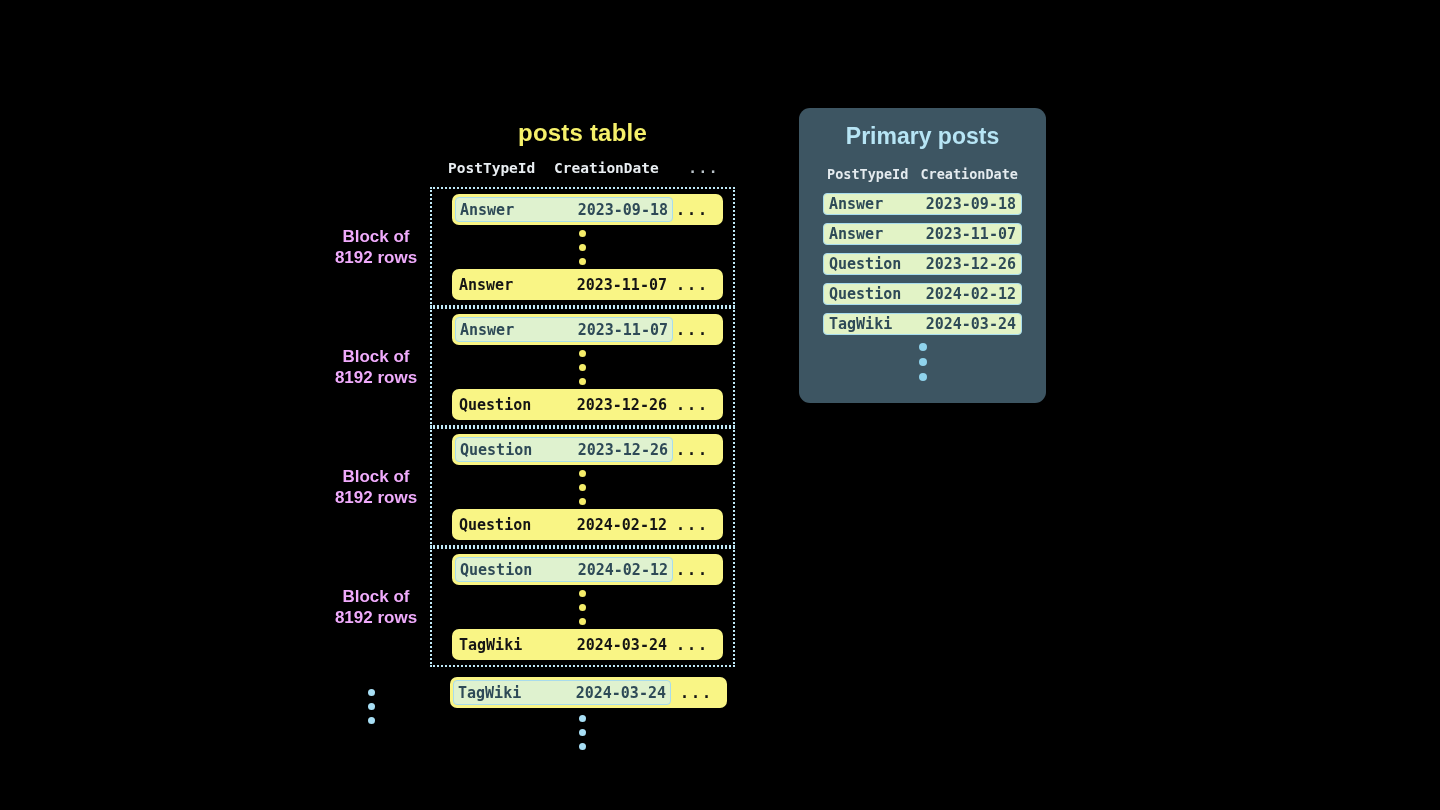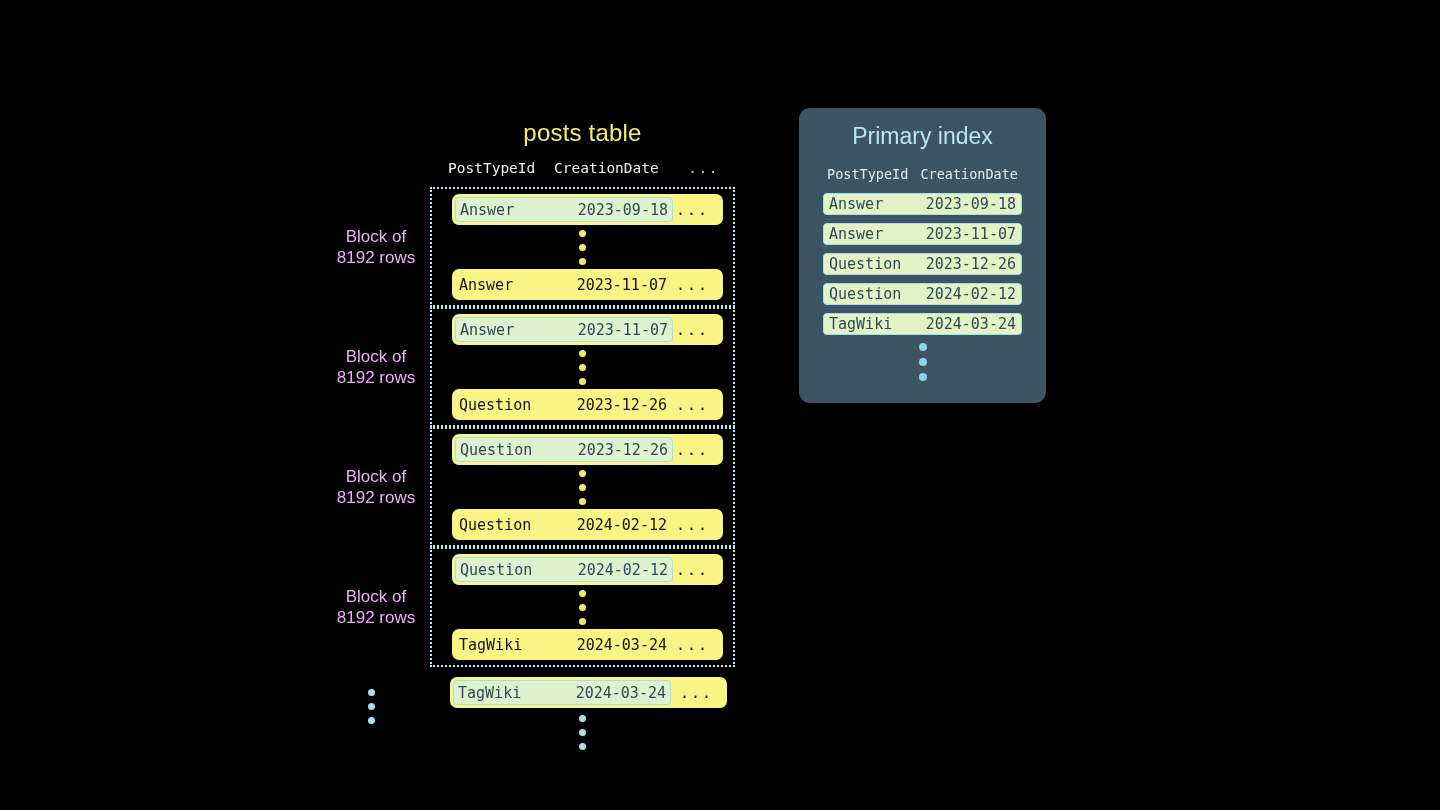--- a/index.html
+++ b/index.html
@@ -2,21 +2,21 @@
 <html><head>
 <meta charset="utf-8">
 <style>
   * { box-sizing: border-box; margin: 0; padding: 0; }
   html, body {
     width: 1440px; height: 810px;
     background: #000000;
     font-family: "Liberation Sans", sans-serif;
     overflow: hidden;
   }
-  #stage { position: relative; width: 1440px; height: 638px; }
+  #stage { position: relative; width: 1440px; height: 638px; font-weight: bold; }
 
   
   #posts-table { position: absolute; left: 430px; top: 118px; width: 305px; }
 
   .table-title {
     font-size: 24px; color: #f5f06a; text-align: center;
     letter-spacing: .2px; line-height: 30px; margin-bottom: 12px;
   }
   .col-header {
     font-family: "DejaVu Sans Mono", monospace;
@@ -245,21 +245,21 @@
       </div>
     </div>
 
   <div id="left-dots" class="vdots blue">
     <span></span>
     <span></span>
     <span></span>
   </div>
 
   <div id="primary-index">
-    <div class="idx-title">Primary index</div>
+    <div class="idx-title">Primary posts</div>
     <div class="idx-header">
       <span>PostTypeId</span>
       <span>CreationDate</span>
     </div>
     <div id="idx-rows">
         <div class="idx-row">
           <span>Answer</span>
           <span>2023-09-18</span>
         </div>
         <div class="idx-row">

